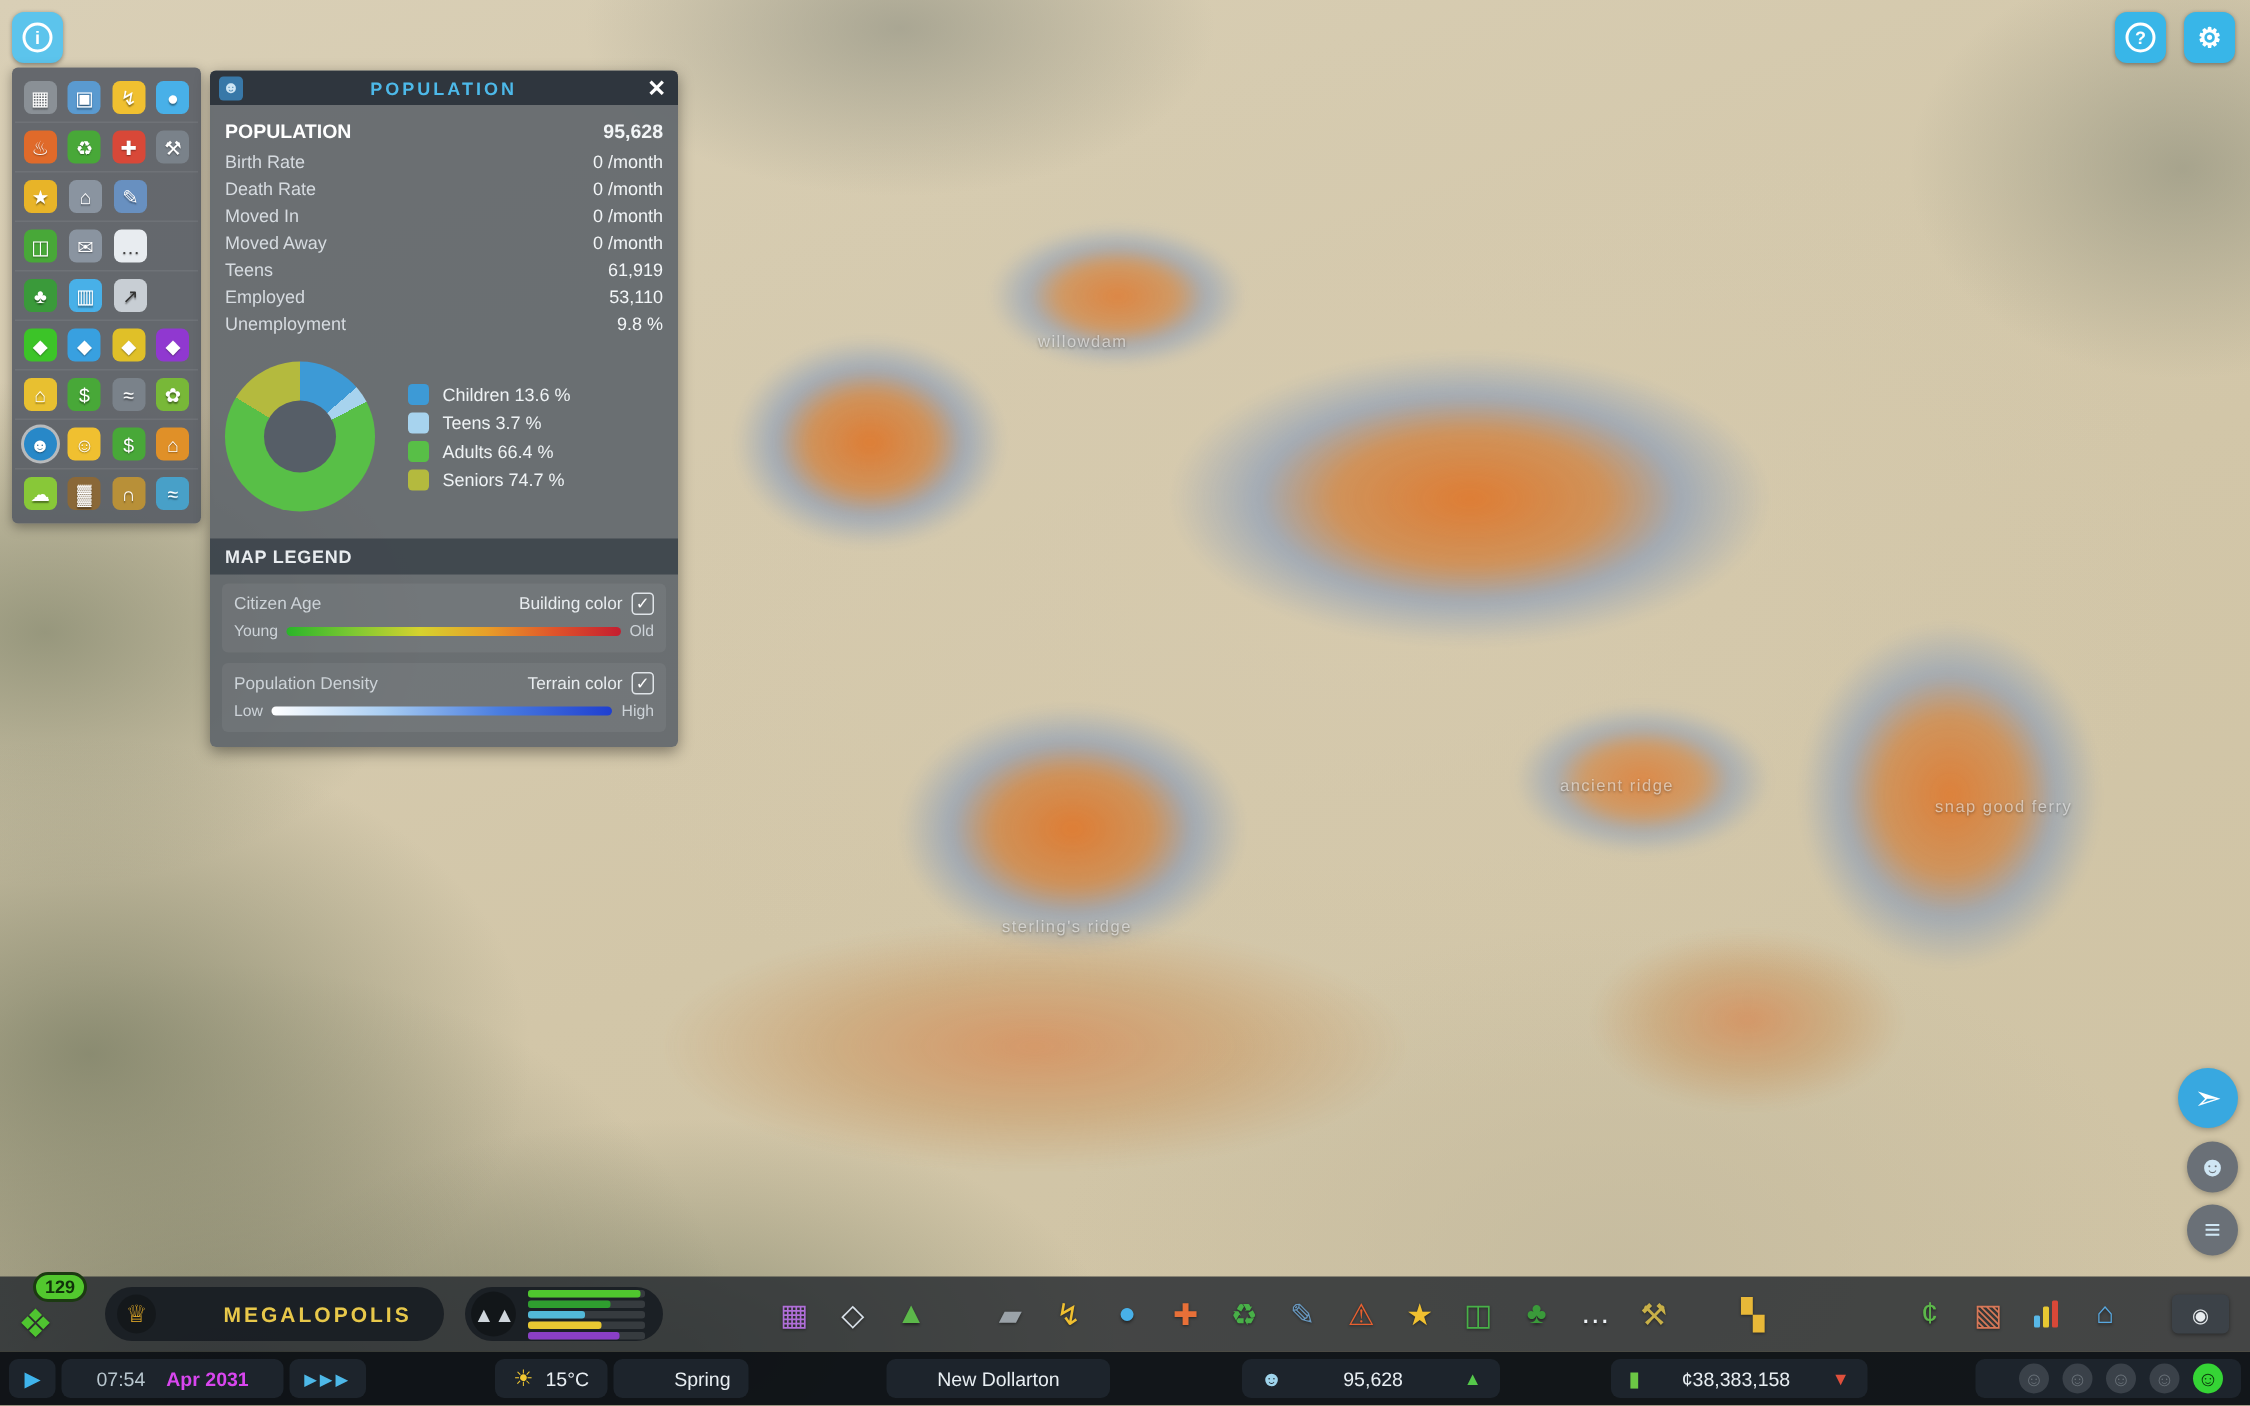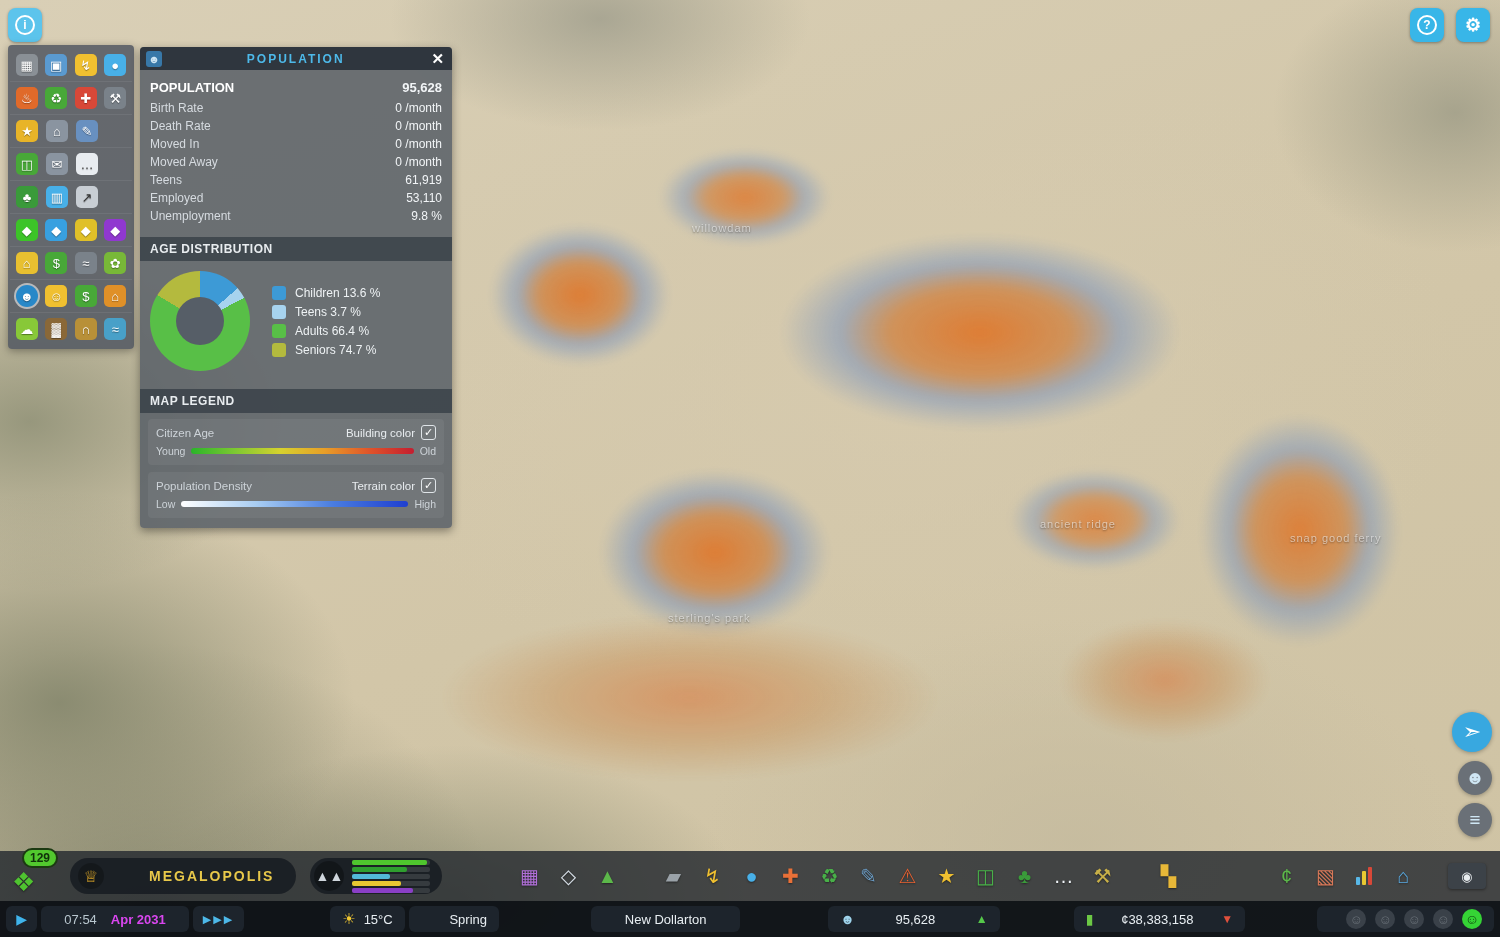--- a/index.html
+++ b/index.html
@@ -133,21 +133,21 @@
   <div class="blob city" style="left:490px; top:225px; width:180px; height:140px;"></div>
   <div class="blob city" style="left:660px; top:150px; width:170px; height:95px; opacity:.8;"></div>
   <div class="blob city" style="left:780px; top:235px; width:400px; height:195px;"></div>
   <div class="blob city" style="left:600px; top:470px; width:230px; height:165px;"></div>
   <div class="blob suburb" style="left:440px; top:615px; width:500px; height:165px;"></div>
   <div class="blob city" style="left:1010px; top:470px; width:170px; height:100px; opacity:.75;"></div>
   <div class="blob city" style="left:1200px; top:415px; width:200px; height:230px; opacity:.85;"></div>
   <div class="blob suburb" style="left:1060px; top:620px; width:210px; height:120px;"></div>
   <div id="map-labels">
       <span class="map-label" style="left: 692px; top: 222px;">willowdam</span>
-      <span class="map-label" style="left: 668px; top: 612px;">sterling's park</span>
+      <span class="map-label" style="left: 668px; top: 612px;">sterling's ridge</span>
       <span class="map-label" style="left: 1040px; top: 518px;">ancient ridge</span>
       <span class="map-label" style="left: 1290px; top: 532px;">snap good ferry</span>
     </div>
 </div>
 
 <div class="round-btn" style="left:8px; top:8px; background:#5cc4ec;" title="Info">
     <span style="border:2px solid #fff;border-radius:50%;width:20px;height:20px;font-size:12px;display:flex;align-items:center;justify-content:center;">i</span>
   </div>
 <div class="round-btn" style="right:56px; top:8px;" title="Help">
     <span style="border:2px solid #fff;border-radius:50%;width:20px;height:20px;font-size:12px;display:flex;align-items:center;justify-content:center;">?</span>
@@ -309,21 +309,20 @@
       </div>
       <div class="stat-row">
         <span>Employed</span>
         <span class="val">53,110</span>
       </div>
       <div class="stat-row">
         <span>Unemployment</span>
         <span class="val">9.8 %</span>
       </div>
     </div>
-  <div class="section-bar">AGE DISTRIBUTION</div>
   <div class="age-body">
     <div class="donut" id="donut" style="background: conic-gradient(rgb(61, 154, 214) 0deg, rgb(61, 154, 214) 48.96deg, rgb(167, 211, 238) 48.96deg, rgb(167, 211, 238) 62.28deg, rgb(88, 191, 71) 62.28deg, rgb(88, 191, 71) 301.32deg, rgb(180, 186, 62) 301.32deg, rgb(180, 186, 62) 360deg);"></div>
     <div class="age-legend" id="age-legend">
         <div class="age-item">
           <span class="age-swatch" style="background: rgb(61, 154, 214);"></span>
           <span>Children 13.6 %</span>
         </div>
         <div class="age-item">
           <span class="age-swatch" style="background: rgb(167, 211, 238);"></span>
           <span>Teens 3.7 %</span>

